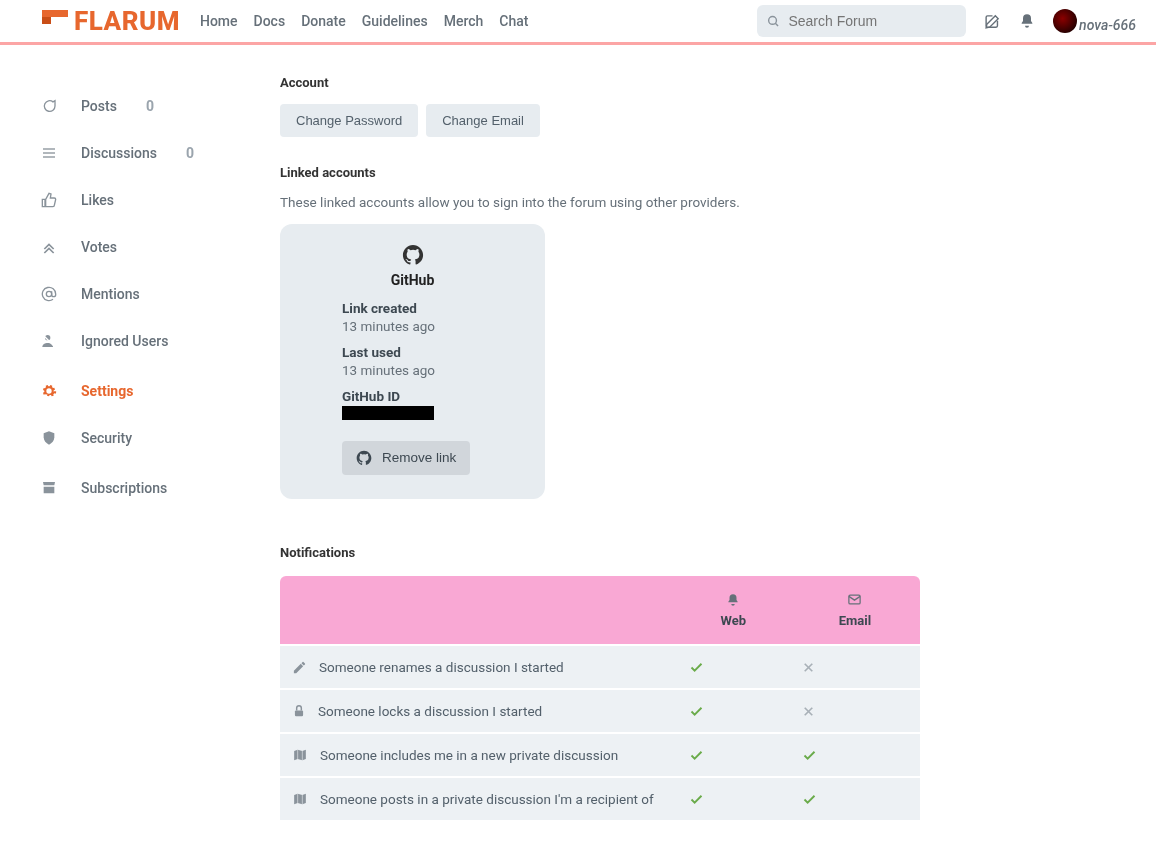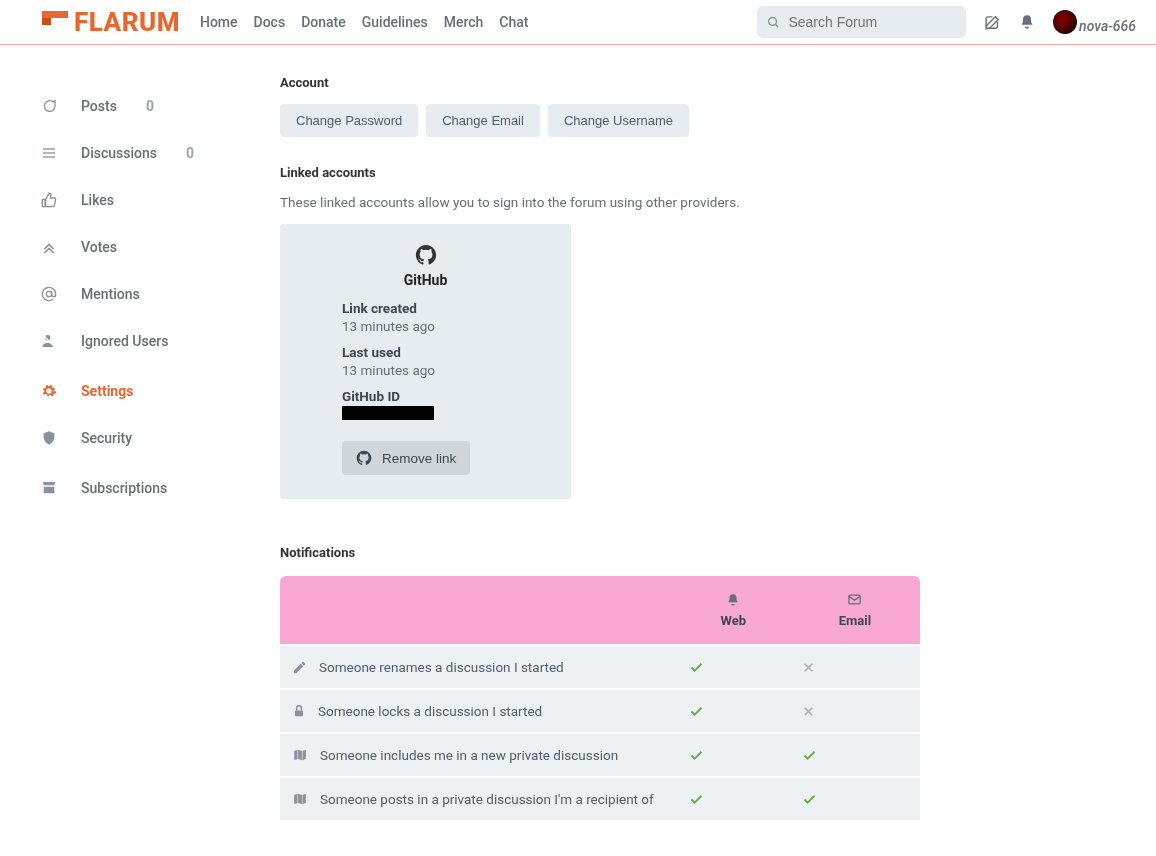--- a/index.html
+++ b/index.html
@@ -9,21 +9,21 @@
     color: #667079;
     background: #fff;
     width: 1156px;
   }
   
   .header {
     display: flex;
     align-items: center;
     height: 45px;
     padding: 0 20px 0 40px;
-    border-bottom: 1px solid #fca5a5;
+    border-bottom: 3px solid #fca5a5;
   }
   .logo {
     display: flex;
     align-items: center;
     margin-right: 20px;
   }
   .logo-text {
     font-size: 26px;
     font-weight: 800;
     color: #e7672e;
@@ -82,33 +82,33 @@
   .content { flex: 1; max-width: 640px; }
   h3.section-title { color: #333; font-size: 13px; font-weight: 700; margin-bottom: 14px; }
   .btn-row { display: flex; gap: 8px; margin-bottom: 28px; }
   .btn {
     background: #e7ecf0; color: #53606b; border: none;
     padding: 9px 16px; border-radius: 4px; font-size: 13px; font-weight: 500;
     cursor: pointer;
   }
   .linked-desc { color: #667079; margin-bottom: 14px; font-size: 13.5px; }
   .linked-card {
-    background: #e7ecf0; border-radius: 3px; padding: 20px 24px 24px;
-    width: 291px; margin-bottom: 46px;
+    background: #e7ecf0; border-radius: 12px; padding: 20px 24px 24px;
+    width: 265px; margin-bottom: 46px;
   }
   .linked-card .provider-head { text-align:center; margin-bottom: 12px; }
   .linked-card .provider-name { font-weight: 700; color: #222; margin-top: 6px; }
   .meta-block { margin: 10px 0 0 0; padding-left: 38px; }
   .meta-label { font-weight: 700; color: #3d4851; font-size: 13.5px; }
   .meta-value { color: #667079; font-size: 13.5px; margin-top: 2px; }
   .redacted { background:#000; color:#000; display:inline-block; height:14px; width:92px; }
   .remove-btn {
     margin: 18px 0 0 38px; background:#d1d6db; color:#3d4851;
     border:none; border-radius:4px; padding:9px 14px; font-size:13.5px; font-weight:500;
-    display:flex; align-items:center; gap:10px; cursor:pointer;
+    display:flex; align-items:flex-start; gap:10px; cursor:pointer;
   }
   
   .notif-table { width: 100%; border-collapse: separate; border-spacing: 0 2px; }
   .notif-head th {
     background:#f9a8d4; padding: 16px 10px; color:#3d4851; font-weight:700; font-size:13px;
   }
   .notif-head th:first-child { text-align:left; border-radius:6px 0 0 0; width: 62%; }
   .notif-head th:last-child { border-radius:0 6px 0 0; }
   .notif-head .col-icn { display:block; margin-bottom:6px; color:#667079; }
   .notif-row td {
@@ -255,21 +255,20 @@
         <span>Subscriptions</span>
       </div>
     </div>
   </div>
 
   <div class="content">
     <h3 class="section-title">Account</h3>
     <div class="btn-row">
       <button class="btn">Change Password</button>
       <button class="btn">Change Email</button>
-      <button class="btn">Change Username</button>
     </div>
 
     <h3 class="section-title">Linked accounts</h3>
     <p class="linked-desc">These linked accounts allow you to sign into the forum using other providers.</p>
 
     <div class="linked-card">
       <div class="provider-head">
         <svg width="22" height="22" viewBox="0 0 24 24" fill="#333" style="margin:0 auto">
             <path d="M12 1C6 1 1 6 1 12c0 4.9 3.2 9 7.5 10.4.5.1.7-.2.7-.5v-2c-3 .7-3.7-1.3-3.7-1.3-.5-1.3-1.2-1.6-1.2-1.6-1-.7.1-.7.1-.7 1.1.1 1.7 1.1 1.7 1.1 1 1.7 2.6 1.2 3.3.9.1-.7.4-1.2.7-1.5-2.4-.3-5-1.2-5-5.4 0-1.2.4-2.2 1.1-2.9-.1-.3-.5-1.4.1-2.9 0 0 .9-.3 3 1.1a10 10 0 0 1 5.5 0c2.1-1.4 3-1.1 3-1.1.6 1.5.2 2.6.1 2.9.7.8 1.1 1.7 1.1 2.9 0 4.2-2.6 5.1-5 5.4.4.3.8 1 .8 2v3c0 .3.2.6.7.5C19.8 21 23 16.9 23 12c0-6-5-11-11-11z"></path>
           </svg>

